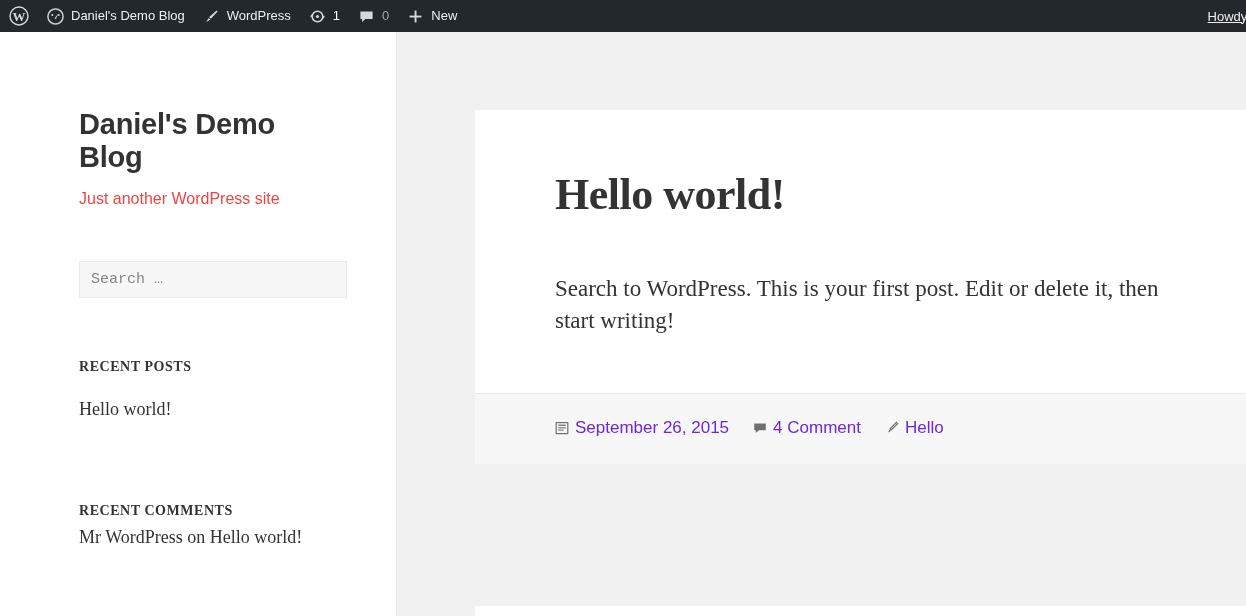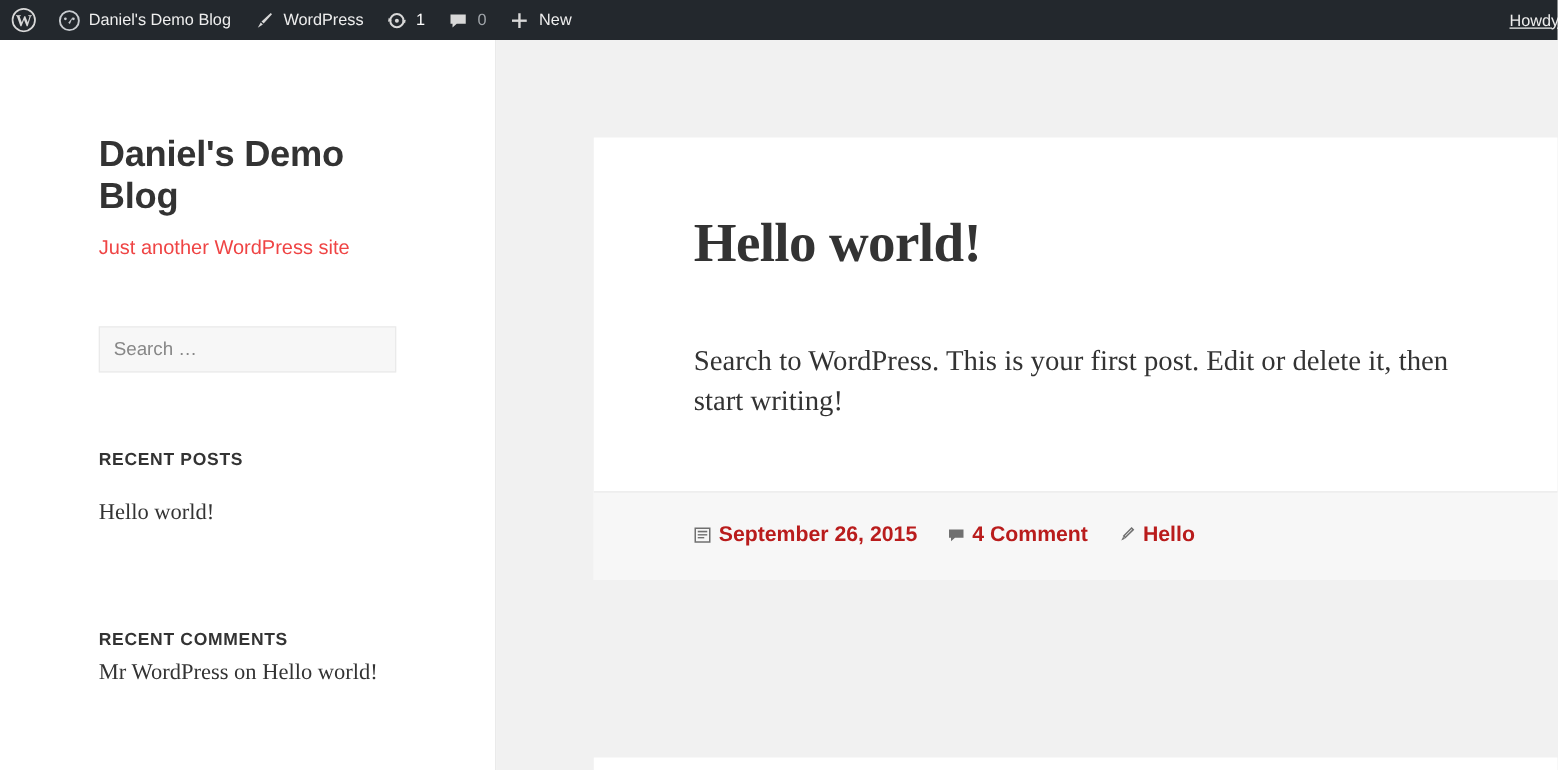--- a/index.html
+++ b/index.html
@@ -82,39 +82,40 @@
     font-size: 16px;
     color: #ef4444;
     font-weight: normal;
     line-height: 1.4;
   }
 
   #widget-area { padding: 0 79px; margin-top: 51px; }
   .widget { margin-bottom: 0; }
   #search-widget { margin-bottom: 61px; }
   #search-field {
-    width: 238px;
+    width: 268px;
     height: 37px;
     background: #f7f7f7;
     border: 1px solid #eaeaea;
     padding: 0 11px;
-    font-family: Liberation Sans, sans-serif;
+    font-family: Liberation Mono, monospace;
     font-size: 15px;
     color: #333333;
     outline: none;
   }
   #search-field::placeholder { color: #878787; }
 
   .widget-title {
     margin: 0 0 22px 0;
     font-size: 14px;
     font-weight: bold;
     letter-spacing: 0.55px;
     text-transform: uppercase;
     color: #333333;
+    font-family: Liberation Serif, serif;
   }
   .widget-list { list-style: none; margin: 0; padding: 0; }
   .widget-list li { margin-bottom: 12px; }
   .widget-list a, .widget-list .rc-line {
     font-family: "Liberation Serif", serif;
     font-size: 18px;
     color: #333333;
     text-decoration: none;
     line-height: 1.4;
   }
@@ -169,21 +170,21 @@
     gap: 6px;
     color: #707070;
     font-size: 17px;
     text-decoration: none;
     margin-right: 24px;
     white-space: nowrap;
   }
   .meta-item:last-child { margin-right: 0; }
   .meta-icon { display: inline-flex; align-items: center; justify-content: center; color: #707070; }
   .meta-icon svg { display: block; }
-  .meta-text { color: #b91c1c; font-weight: bold; }
+  .meta-text { color: #6d28d9; }
 </style>
 </head>
 <body>
 
 <div id="adminbar">
 
   <a class="ab-item" href="#">
     <span class="ab-icon">
       <svg width="20" height="20" viewBox="0 0 20 20">
         <circle cx="10" cy="10" r="9" fill="none" stroke="#d8d8d8" stroke-width="1.4"></circle>

